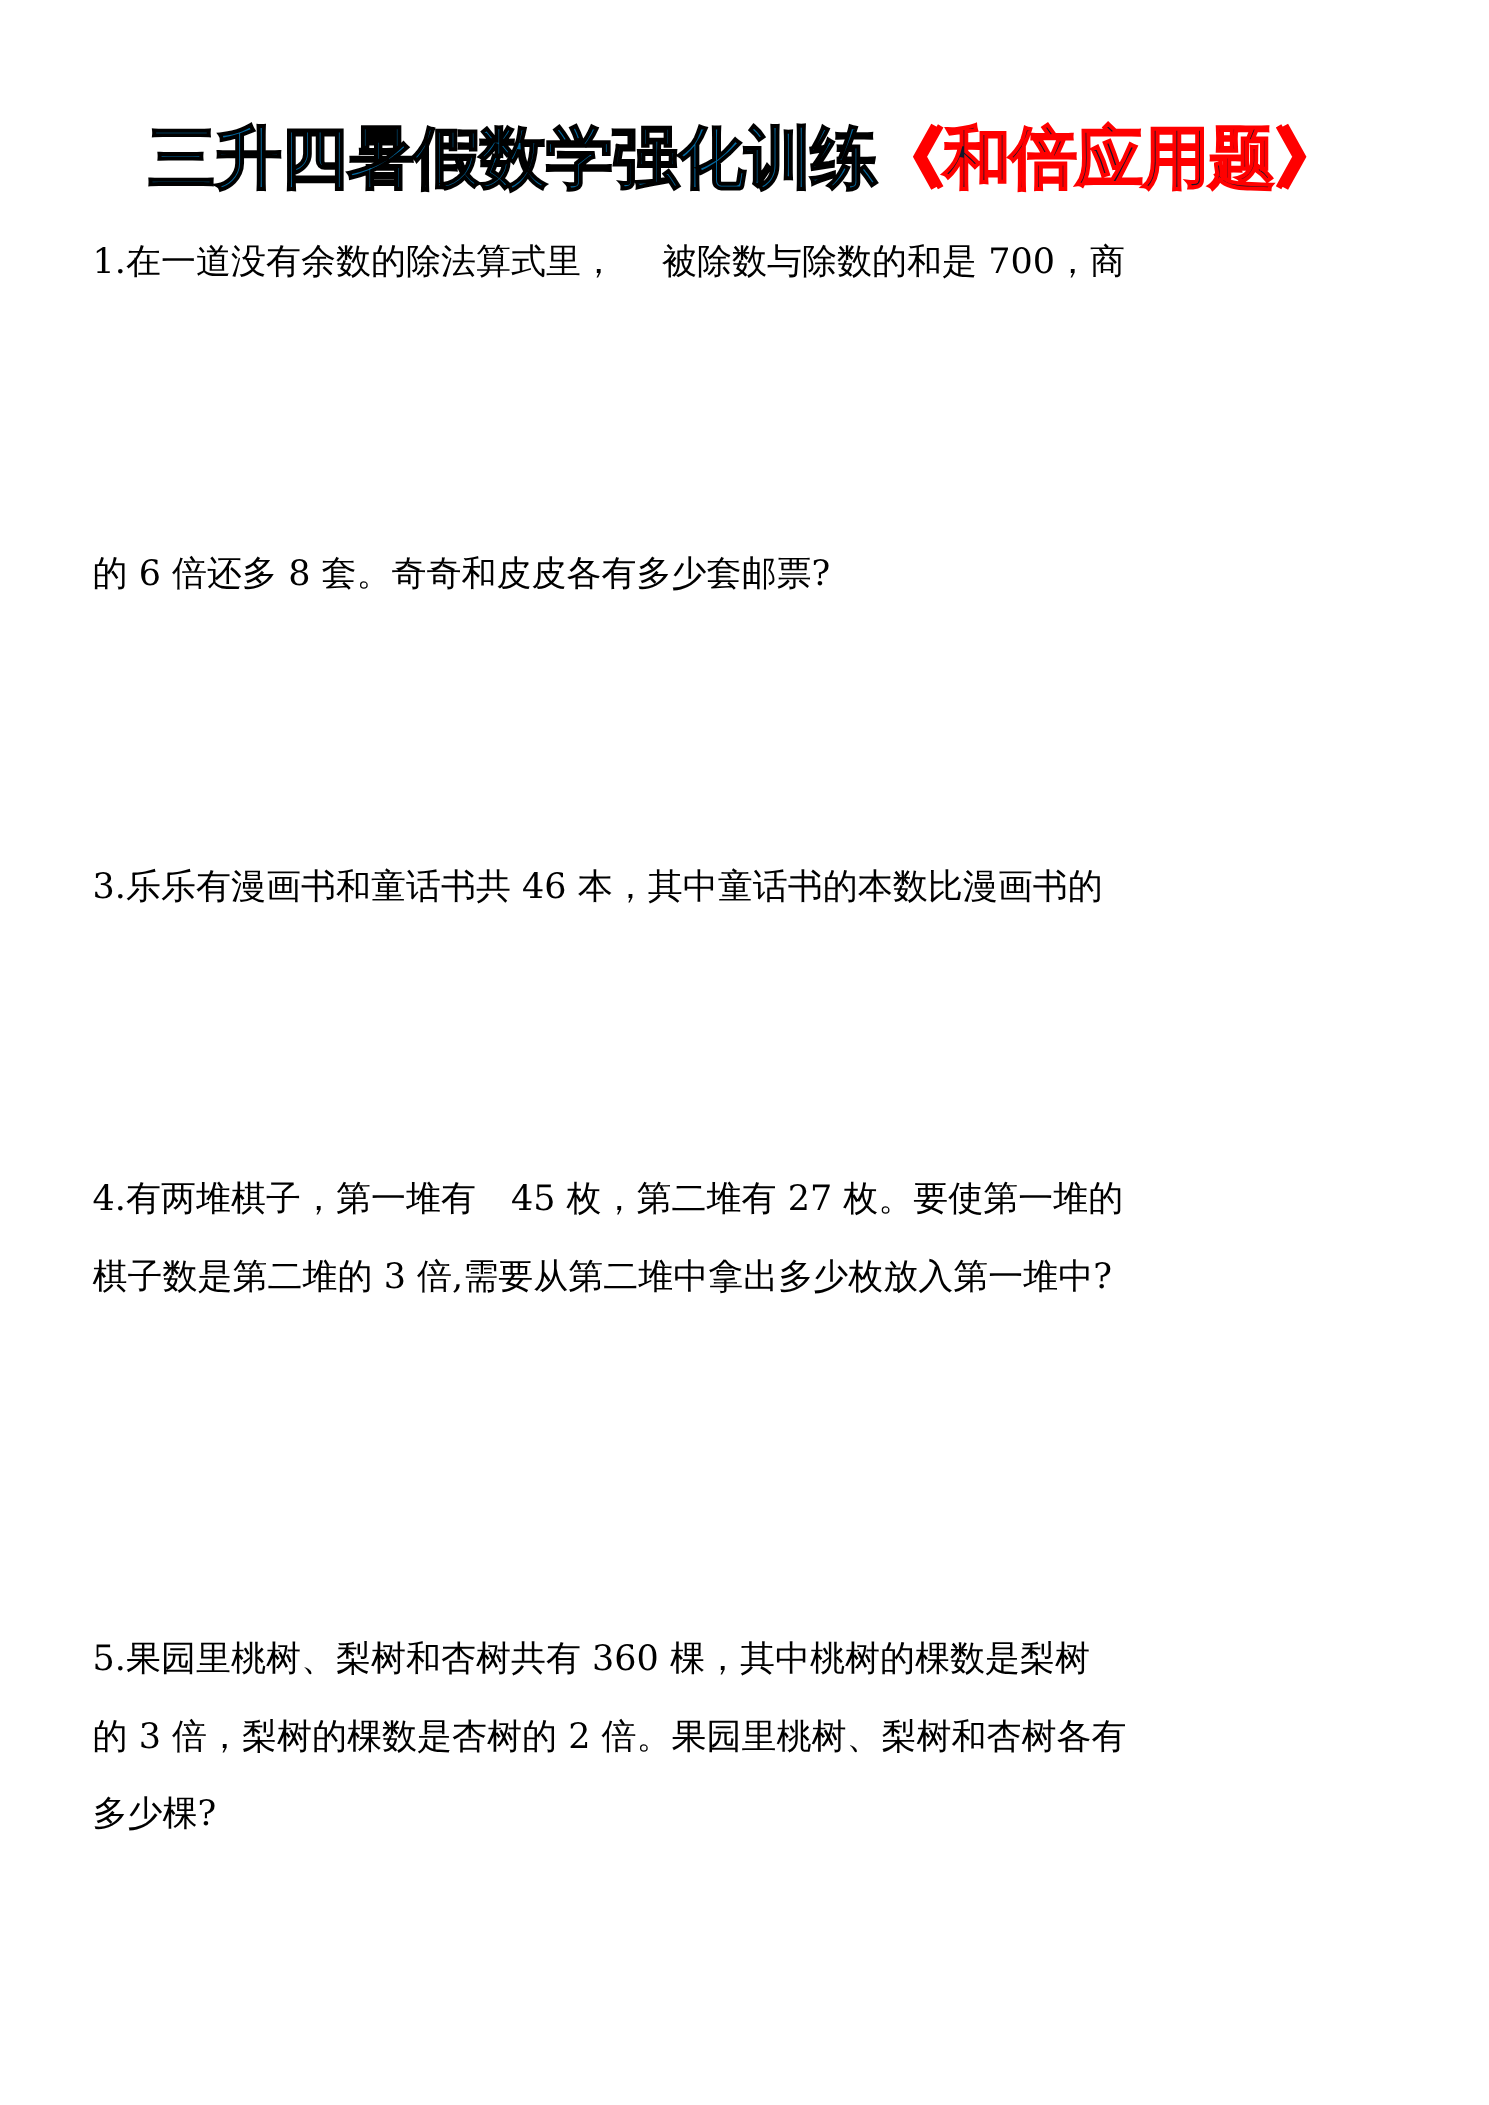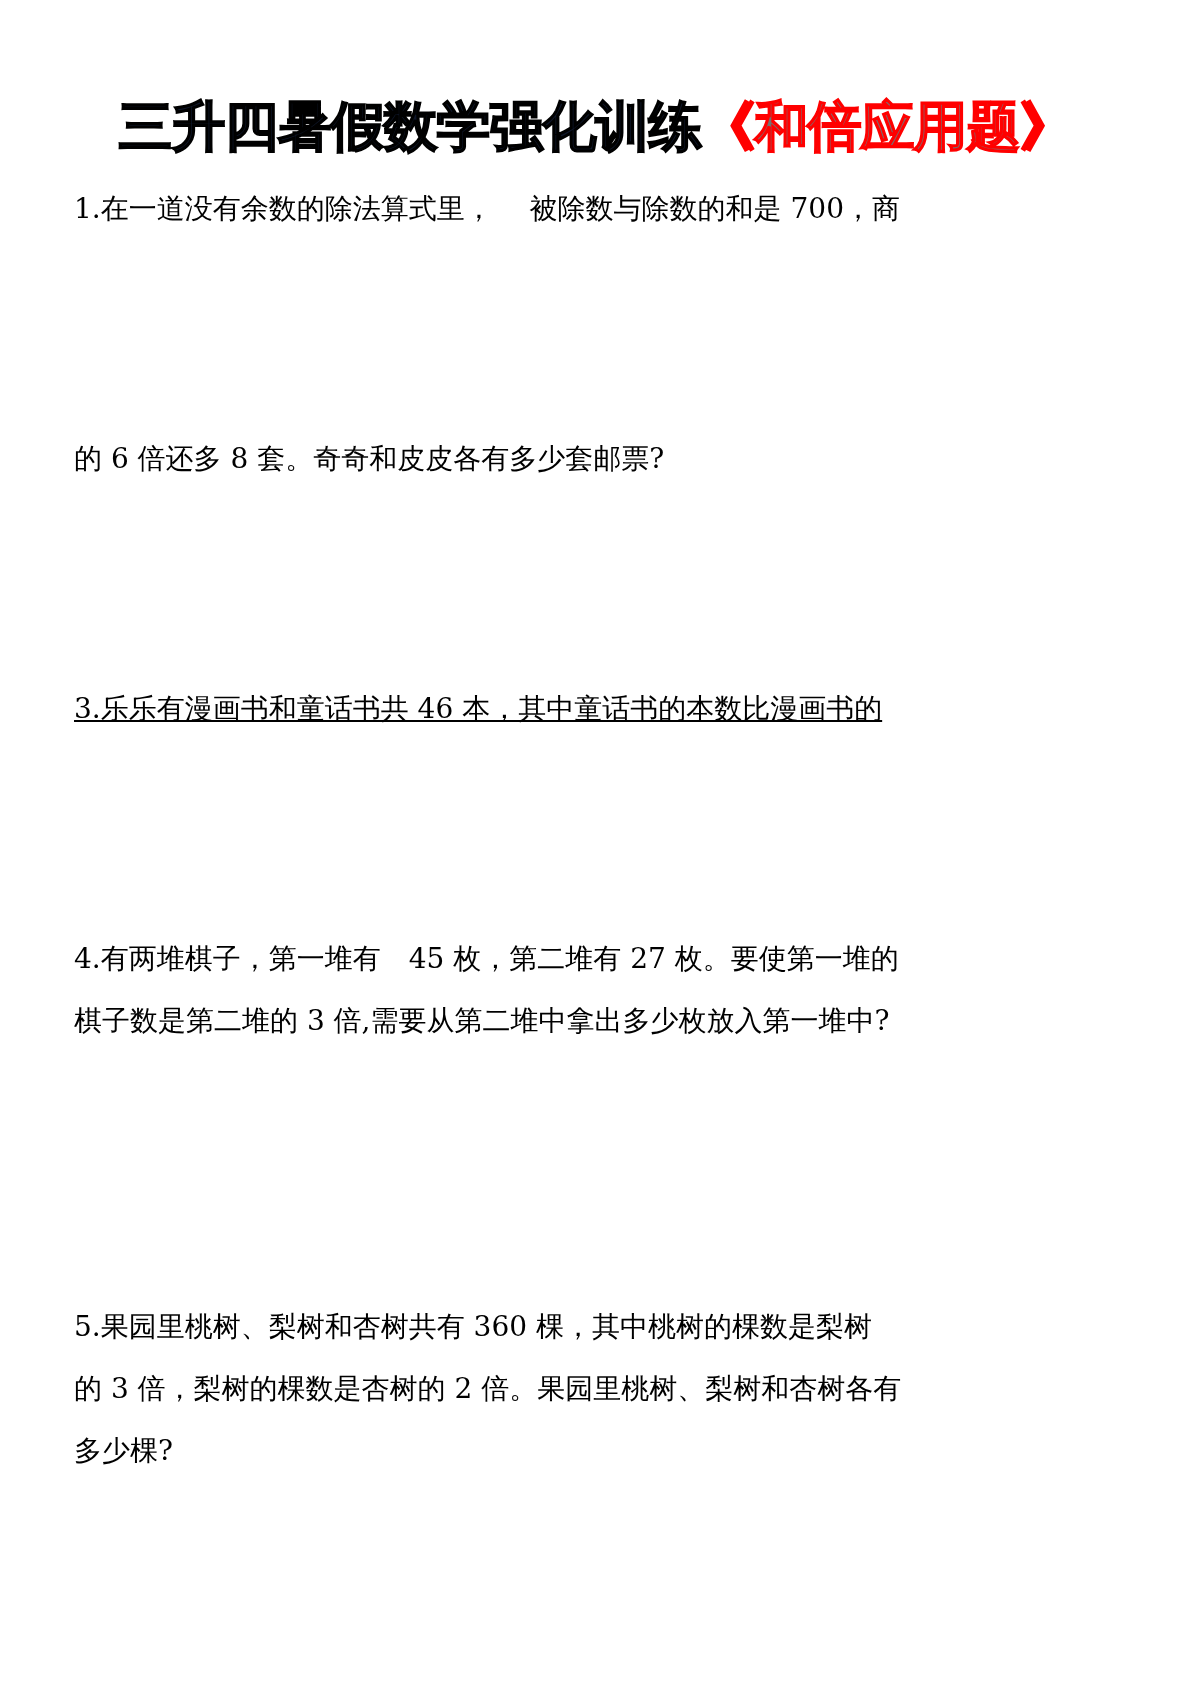--- a/index.html
+++ b/index.html
@@ -22,42 +22,42 @@
       width: 1191px;
       text-align: center;
       font-family: "DejaVu Sans", "Liberation Sans", sans-serif;
       font-weight: 900;
       font-size: 54px;
       line-height: 70px;
       letter-spacing: -1px;
       white-space: nowrap;
     }
     .title-main {
-      color: #0f172a;
+      color: #0369a1;
       -webkit-text-stroke: 1.5px #000000;
     }
     .title-accent {
-      color: #737373;
+      color: #0f172a;
       -webkit-text-stroke: 1.5px #ff0000;
     }
     .question {
       position: absolute;
       left: 74px;
       width: 1060px;
       font-size: 28px;
       line-height: 62px;
       white-space: nowrap;
     }
     .q-line {
       display: block;
       height: 62px;
     }
     #q1 { top: 178px; }
     #q2 { top: 428px; }
-    #q3 { top: 678px; text-decoration: underline; }
+    #q3 { top: 678px; }
     #q4 { top: 928px; }
     #q5 { top: 1296px; }
   </style>
 </head>
 <body>
 
 <div class="page-title">
   <span class="title-main">三升四暑假数学强化训练</span><span class="title-accent">《和倍应用题》</span>
 </div>
 

